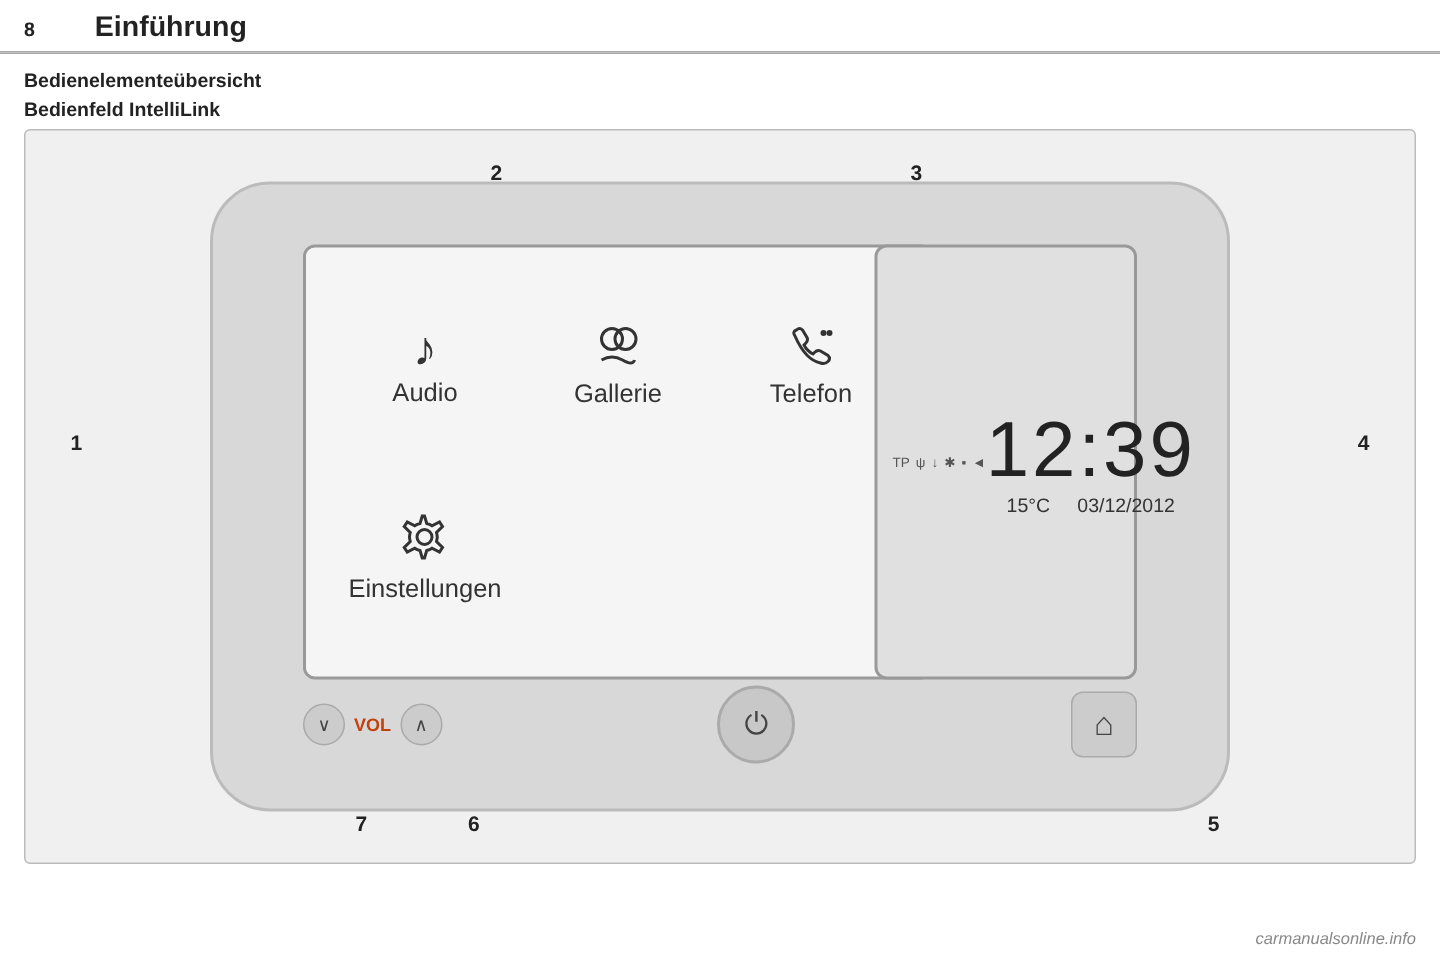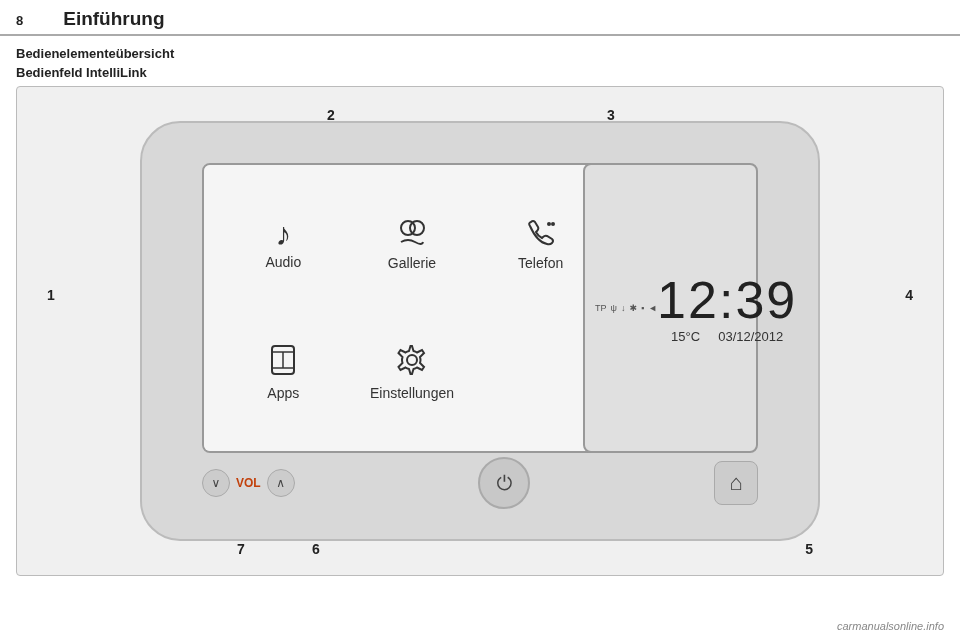--- a/index.html
+++ b/index.html
@@ -104,21 +104,21 @@
     }
 
     .app-icon-symbol {
       font-size: 32px;
       color: #333;
       margin-bottom: 4px;
       line-height: 1;
     }
 
     .app-icon-label {
-      font-size: 14px;
+      font-size: 17px;
       color: #333;
       text-align: center;
     }
 
     
     .info-panel {
       position: absolute;
       top: 40px;
       right: 60px;
       width: 175px;
@@ -307,31 +307,20 @@
           <div class="app-icon-symbol">
             <svg width="32" height="28" viewBox="0 0 32 28">
               <path d="M6 4 Q8 2 10 4 L13 9 Q14 11 12 13 L11 14 Q13 18 17 20 L18 19 Q20 17 22 18 L27 21 Q29 23 27 25 Q25 27 22 26 Q12 24 5 8 Q3 5 6 4Z" fill="none" stroke="#333" stroke-width="2"></path>
               <circle cx="24" cy="6" r="2" fill="#333"></circle>
               <circle cx="28" cy="6" r="2" fill="#333"></circle>
             </svg>
           </div>
           <div class="app-icon-label">Telefon</div>
         </div>
 
-        <div class="app-icon">
-          <div class="app-icon-symbol">
-            <svg width="30" height="32" viewBox="0 0 30 32">
-              <rect x="4" y="2" width="22" height="28" rx="3" fill="none" stroke="#333" stroke-width="2"></rect>
-              <line x1="4" y1="8" x2="26" y2="8" stroke="#333" stroke-width="1.5"></line>
-              <line x1="4" y1="24" x2="26" y2="24" stroke="#333" stroke-width="1.5"></line>
-              <line x1="15" y1="8" x2="15" y2="24" stroke="#333" stroke-width="1.5"></line>
-            </svg>
-          </div>
-          <div class="app-icon-label">Apps</div>
-        </div>
 
         <div class="app-icon">
           <div class="app-icon-symbol">
             <svg width="32" height="32" viewBox="0 0 32 32">
               <circle cx="16" cy="16" r="5" fill="none" stroke="#333" stroke-width="2"></circle>
               <path d="M16 2 L17.5 7 Q19.5 7.5 21 8.5 L26 6 L28 9 L24 13 Q24.5 15 24.5 16 Q24.5 17 24 19 L28 23 L26 26 L21 23.5 Q19.5 24.5 17.5 25 L16 30 L14.5 30 L13 25 Q11 24.5 9.5 23.5 L4.5 26 L2.5 23 L6.5 19 Q6 17 6 16 Q6 15 6.5 13 L2.5 9 L4.5 6 L9.5 8.5 Q11 7.5 13 7 L14.5 2 Z" fill="none" stroke="#333" stroke-width="2"></path>
             </svg>
           </div>
           <div class="app-icon-label">Einstellungen</div>
         </div>

